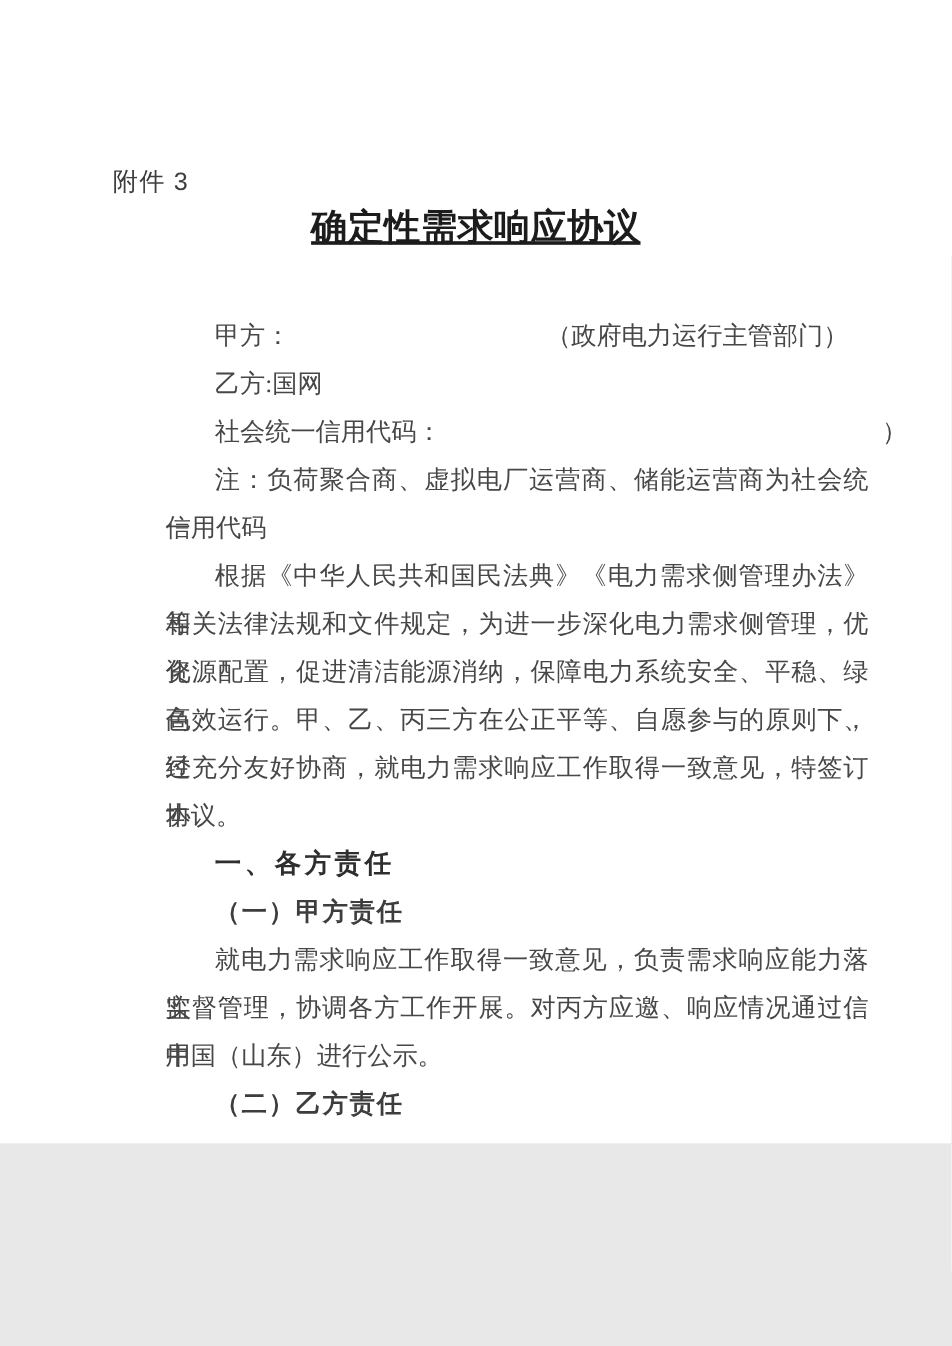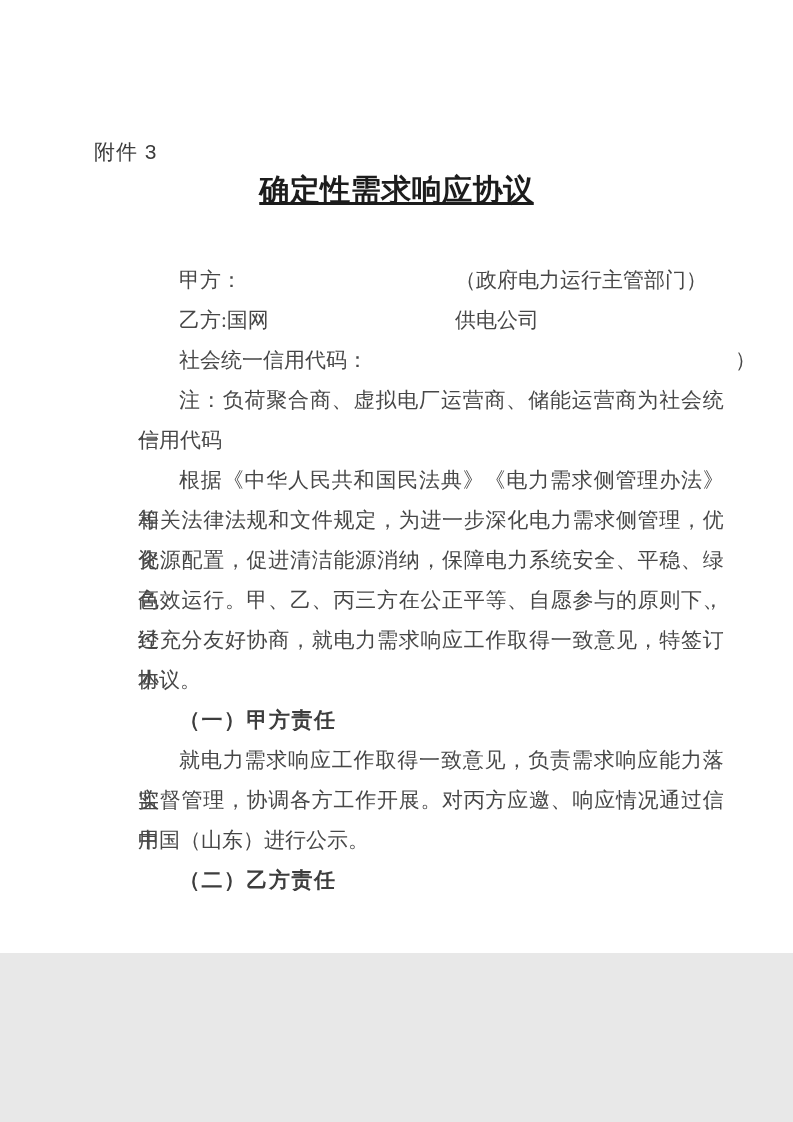--- a/index.html
+++ b/index.html
@@ -97,39 +97,39 @@
 
   <div class="body-block">
 
     <div class="line indent">
       <span>甲方：</span>
       <span class="tab-seg tab-a">（政府电力运行主管部门）</span>
     </div>
 
     <div class="line indent">
       <span>乙方:国网</span>
-      <span class="tab-seg tab-a">供电公司</span>
     </div>
 
 
     <div class="line indent">
       <span>社会统一信用代码：</span>
       <span class="tab-seg tab-close">）</span>
     </div>
 
     <div class="line indent jfull">注：负荷聚合商、虚拟电厂运营商、储能运营商为社会统一</div>
     <div class="line">信用代码</div>
 
     <div class="line indent jfull">根据《中华人民共和国民法典》《电力需求侧管理办法》等</div>
     <div class="line jfull">相关法律法规和文件规定，为进一步深化电力需求侧管理，优化</div>
     <div class="line jfull">资源配置，促进清洁能源消纳，保障电力系统安全、平稳、绿色、</div>
     <div class="line jfull">高效运行。甲、乙、丙三方在公正平等、自愿参与的原则下，经</div>
     <div class="line jfull">过充分友好协商，就电力需求响应工作取得一致意见，特签订本</div>
     <div class="line">协议。</div>
 
+    <div class="line indent h1">一、各方责任</div>
 
     <div class="line indent h2">（一）甲方责任</div>
 
     <div class="line indent jfull">就电力需求响应工作取得一致意见，负责需求响应能力落实、</div>
     <div class="line jfull">监督管理，协调各方工作开展。对丙方应邀、响应情况通过信用</div>
     <div class="line">中国（山东）进行公示。</div>
 
     <div class="line indent h2">（二）乙方责任</div>
 
   </div>

